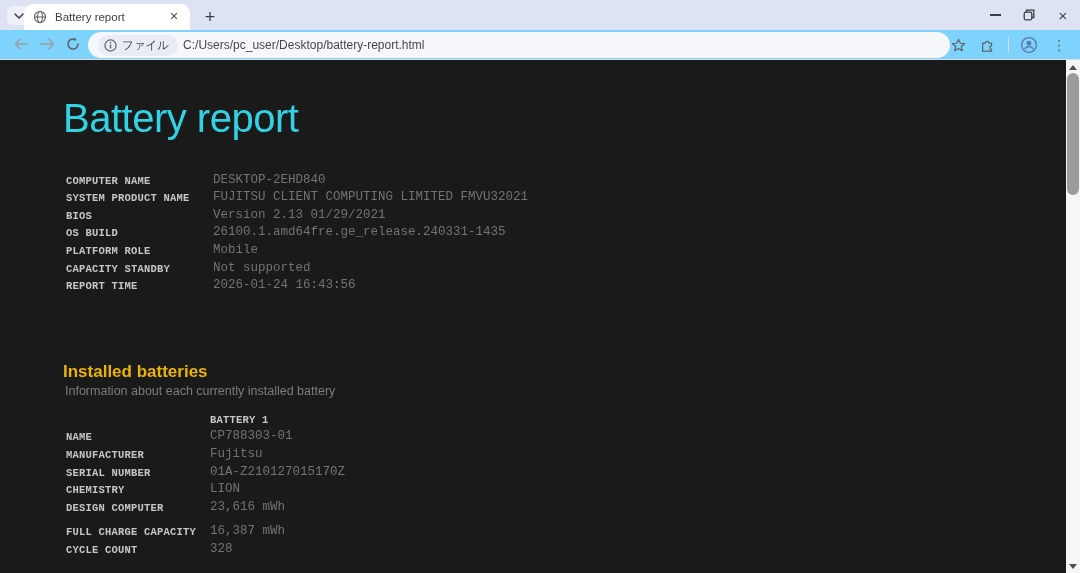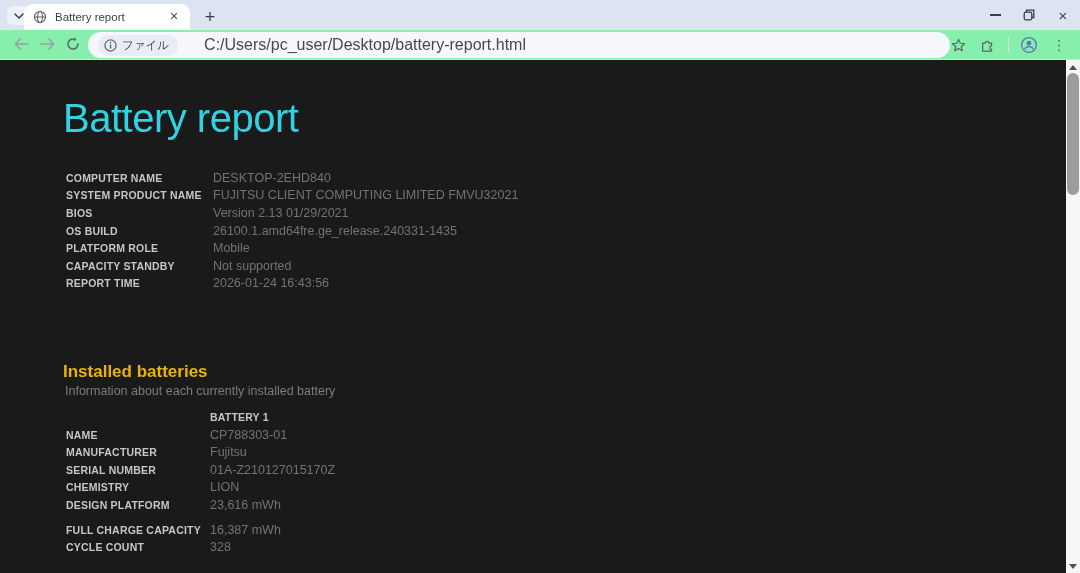--- a/index.html
+++ b/index.html
@@ -15,42 +15,42 @@
   .tab-title { font-size:11.5px; color:#3c4043; flex:1; margin-left:8px; white-space:nowrap; overflow:hidden; }
   .tab-close { font-size:14px; color:#45494d; width:16px; height:16px; line-height:15px; text-align:center;
     border-radius:50%; cursor:pointer; }
   .new-tab-btn { position:absolute; left:197px; top:4px; width:26px; height:26px; font-size:18px; font-weight:400;
     color:#3c4043; display:flex; align-items:center; justify-content:center; cursor:pointer; }
   .win-controls { position:absolute; right:0; top:0; height:30px; display:flex; }
   .win-btn { width:34px; height:30px; display:flex; align-items:center; justify-content:center; color:#3a3d42; cursor:pointer; }
   .min-glyph { width:11px; height:1.4px; background:#3a3d42; }
   .close-glyph { font-size:15px; line-height:15px; }
 
-  .toolbar { position:relative; width:1080px; height:30px; background:#86efac; border-bottom:1px solid #dadce0;padding-left:20px; }
+  .toolbar { position:relative; width:1080px; height:30px; background:#7dd3fc; border-bottom:1px solid #dadce0;padding-left:20px; }
   .nav-btn { position:absolute; top:1px; width:26px; height:26px; display:flex; align-items:center; justify-content:center;
     border-radius:50%; cursor:pointer; }
   .omnibox { position:absolute; left:88px; top:2px; width:862px; height:26px; background:#f6f7fb;
     border-radius:13px; display:flex; align-items:center; padding:0 10px; }
   .omni-chip { display:flex; align-items:center; gap:5px; background:#e9ecf4; border-radius:11px;
     height:21px; padding:0 9px 0 6px; cursor:pointer; }
   .chip-label { font-size:11.5px; color:#474b50; }
-  .omni-url { font-size:16px; color:#45494e; margin-left:26px; white-space:nowrap;text-align:right; }
+  .omni-url { font-size:12px; color:#45494e; margin-left:5px; white-space:nowrap;text-align:right; }
   .toolbar-right { position:absolute; right:8px; top:1px; height:28px; display:flex; align-items:center; gap:4px; }
   .tb-icon { width:26px; height:26px; display:flex; align-items:center; justify-content:center; border-radius:50%;
     color:#5f6368; cursor:pointer; }
   .tb-sep { width:1px; height:16px; background:#dadce0; margin:0 3px; }
   .dots-glyph { font-size:14px; color:#5f6368; letter-spacing:0; }
 
   
   .content { position:relative; width:1066px; height:513px; background:#1a1a1a; overflow:hidden; }
   .page-title { margin:36px 0 0 63px; font-size:40px; letter-spacing:-0.5px; color:#31d2e3; font-weight:400; }
 
   .info-table { margin-left:66px; }
   .sys-table { margin-top:28px; }
-  .row { display:flex; align-items:center; height:17.6px; }
+  .row { display:flex; align-items:flex-end; height:17.6px;font-family:Liberation Mono, monospace; }
   .lbl { font-size:10.5px; font-weight:bold; letter-spacing:0.2px; color:#c6c6c6; }
   .val { font-size:12.5px; color:#737373; }
   .sys-table .lbl { width:147px; }
   .bat-table .lbl { width:144px; }
   .row-gap { margin-top:7px; }
 
   .section-head { margin:70px 0 0 63px; font-size:17px; font-weight:bold; color:#eab308; }
   .section-sub { margin:2px 0 0 65px; font-size:12.5px; color:#7c7c7c; }
   .bat-table { margin-top:10px; }
   .bat-col-header { font-size:10.5px; font-weight:bold; letter-spacing:0.2px; color:#c6c6c6; }
@@ -205,21 +205,21 @@
       </div>
     <div class="row">
         <span class="lbl">SERIAL NUMBER</span>
         <span class="val">01A-Z210127015170Z</span>
       </div>
     <div class="row">
         <span class="lbl">CHEMISTRY</span>
         <span class="val">LION</span>
       </div>
     <div class="row">
-        <span class="lbl">DESIGN PLATFORM</span>
+        <span class="lbl">DESIGN COMPUTER</span>
         <span class="val">23,616 mWh</span>
       </div>
     <div class="row row-gap">
         <span class="lbl">FULL CHARGE CAPACITY</span>
         <span class="val">16,387 mWh</span>
       </div>
     <div class="row">
         <span class="lbl">CYCLE COUNT</span>
         <span class="val">328</span>
       </div>

